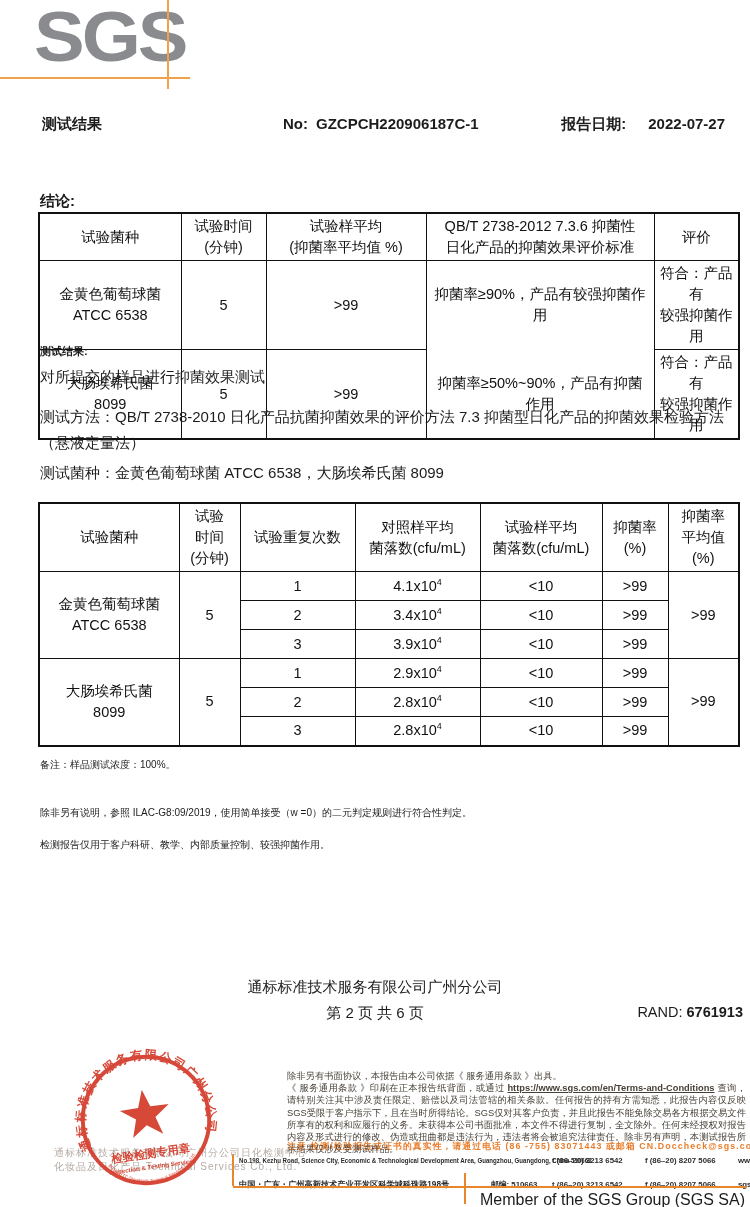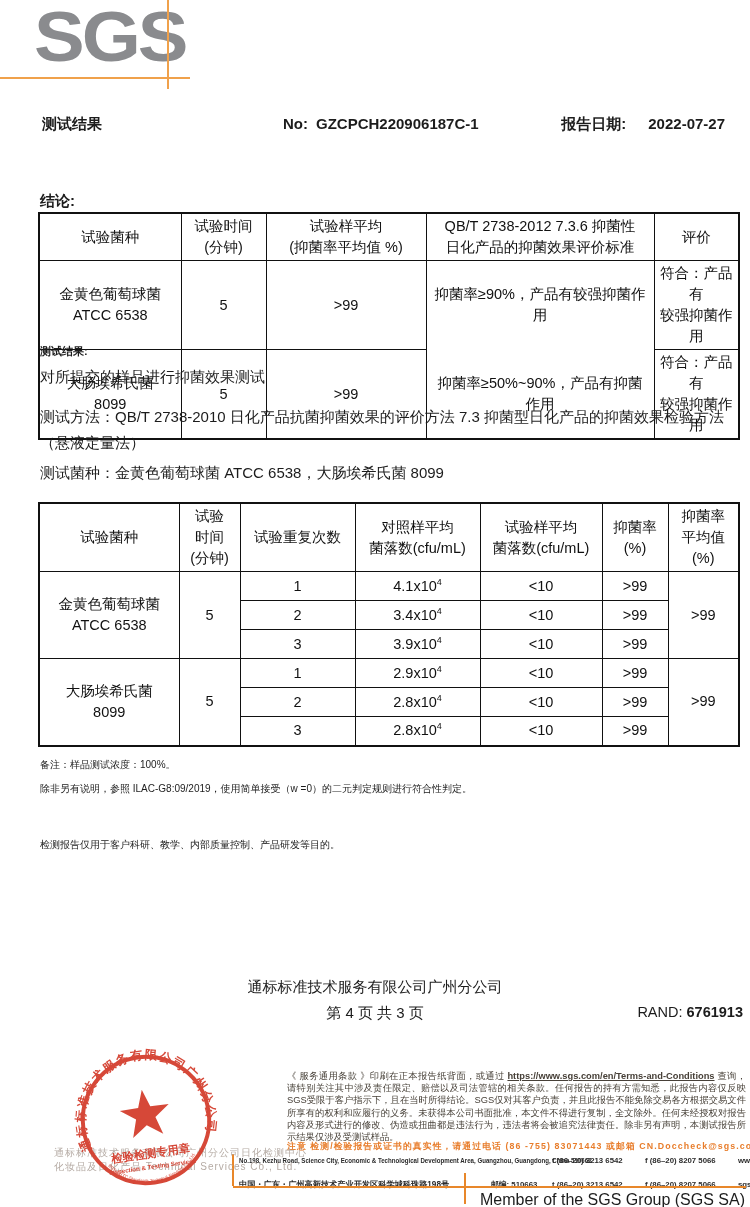--- a/index.html
+++ b/index.html
@@ -218,25 +218,25 @@
   <tr>
     <td>3</td>
     <td><span>2.8x10</span><sup>4</sup></td>
     <td>&lt;10</td>
     <td>&gt;99</td>
   </tr>
 </tbody>
   </table>
 
 <div class="abs p-note" style="top:758px;">备注：样品测试浓度：100%。</div>
-<div class="abs p-note" style="top:782px;text-align:right;">除非另有说明，参照 ILAC-G8:09/2019，使用简单接受（w =0）的二元判定规则进行符合性判定。</div>
-<div class="abs p-note" style="top:838px;">检测报告仅用于客户科研、教学、内部质量控制、产品研发等目的。</div>
+<div class="abs p-note" style="top:806px;text-align:right;">除非另有说明，参照 ILAC-G8:09/2019，使用简单接受（w =0）的二元判定规则进行符合性判定。</div>
+<div class="abs p-note" style="top:838px;">检测报告仅用于客户科研、教学、内部质量控制、较强抑菌作用。</div>
 
 <div class="abs f-company">通标标准技术服务有限公司广州分公司</div>
-<div class="abs f-page">第 4 页 共 3 页</div>
+<div class="abs f-page">第 2 页 共 6 页</div>
 <div class="abs f-rand">
   <span>RAND:</span>
   <b>6761913</b>
 </div>
 
 <div class="abs watermark" style="top:1146px;">通标标准技术服务有限公司广州分公司日化检测中心</div>
 <div class="abs watermark" style="top:1160px;">化妆品及日化产品 Technical Services Co., Ltd.</div>
 
 <svg class="abs stamp" viewBox="0 0 150 150" width="148" height="148">
   <defs>
@@ -249,20 +249,21 @@
   </text>
   <text font-size="4.6" fill="#d33b2a">
     <textPath href="#arcBottom" startOffset="50%" text-anchor="middle">SGS-CSTC Standards Technical Services Co., Ltd.</textPath>
   </text>
   <polygon fill="#d33b2a" points="75,44 81.2,61.8 100,62.2 84.9,73.2 90.4,91.2 75,80.5 59.6,91.2 65.1,73.2 50,62.2 68.8,61.8"></polygon>
   <text x="75" y="113" font-size="11.5" fill="#d33b2a" text-anchor="middle" font-weight="bold">检验检测专用章</text>
   <text x="75" y="125" font-size="6.3" fill="#d33b2a" text-anchor="middle" font-weight="bold">Inspection &amp; Testing Services</text>
 </svg>
 
 <div class="abs legal">
+  <span class="line1">除非另有书面协议，本报告由本公司依据《 服务通用条款 》出具。</span>
   <span>《 服务通用条款 》印刷在正本报告纸背面，或通过 </span><a href="#">https://www.sgs.com/en/Terms-and-Conditions</a><span> 查询，请特别关注其中涉及责任限定、赔偿以及司法管辖的相关条款。任何报告的持有方需知悉，此报告内容仅反映SGS受限于客户指示下，且在当时所得结论。SGS仅对其客户负责，并且此报告不能免除交易各方根据交易文件所享有的权利和应履行的义务。未获得本公司书面批准，本文件不得进行复制，全文除外。任何未经授权对报告内容及形式进行的修改、伪造或扭曲都是违法行为，违法者将会被追究法律责任。除非另有声明，本测试报告所示结果仅涉及受测试样品。</span>
 </div>
 
 <div class="abs notice">注意 检测/检验报告或证书的真实性，请通过电话 (86 -755) 83071443 或邮箱 CN.Doccheck@sgs.com 查询。</div>
 
 <div class="abs addr-divider"></div>
 <div class="abs addr">
   <div class="addr-row en">
     <span class="wide">No.198, Kezhu Road, Science City, Economic &amp; Technological Development Area, Guangzhou, Guangdong, China 510663</span>
     <span class="c">t (86–20) 3213 6542</span>

